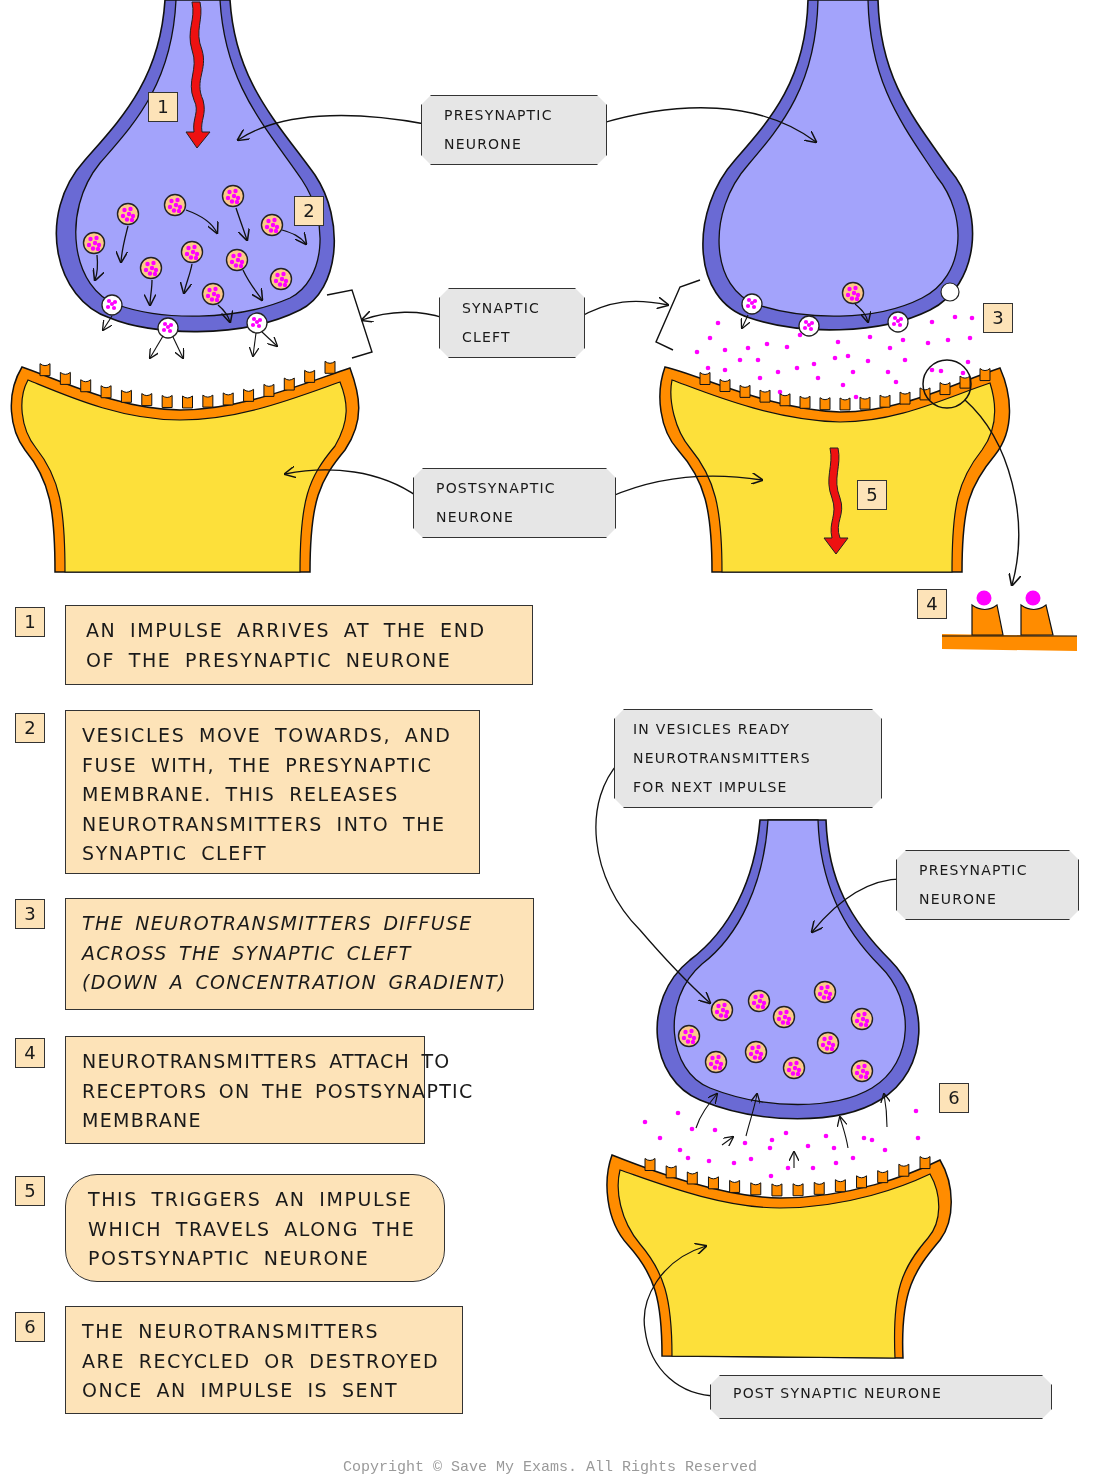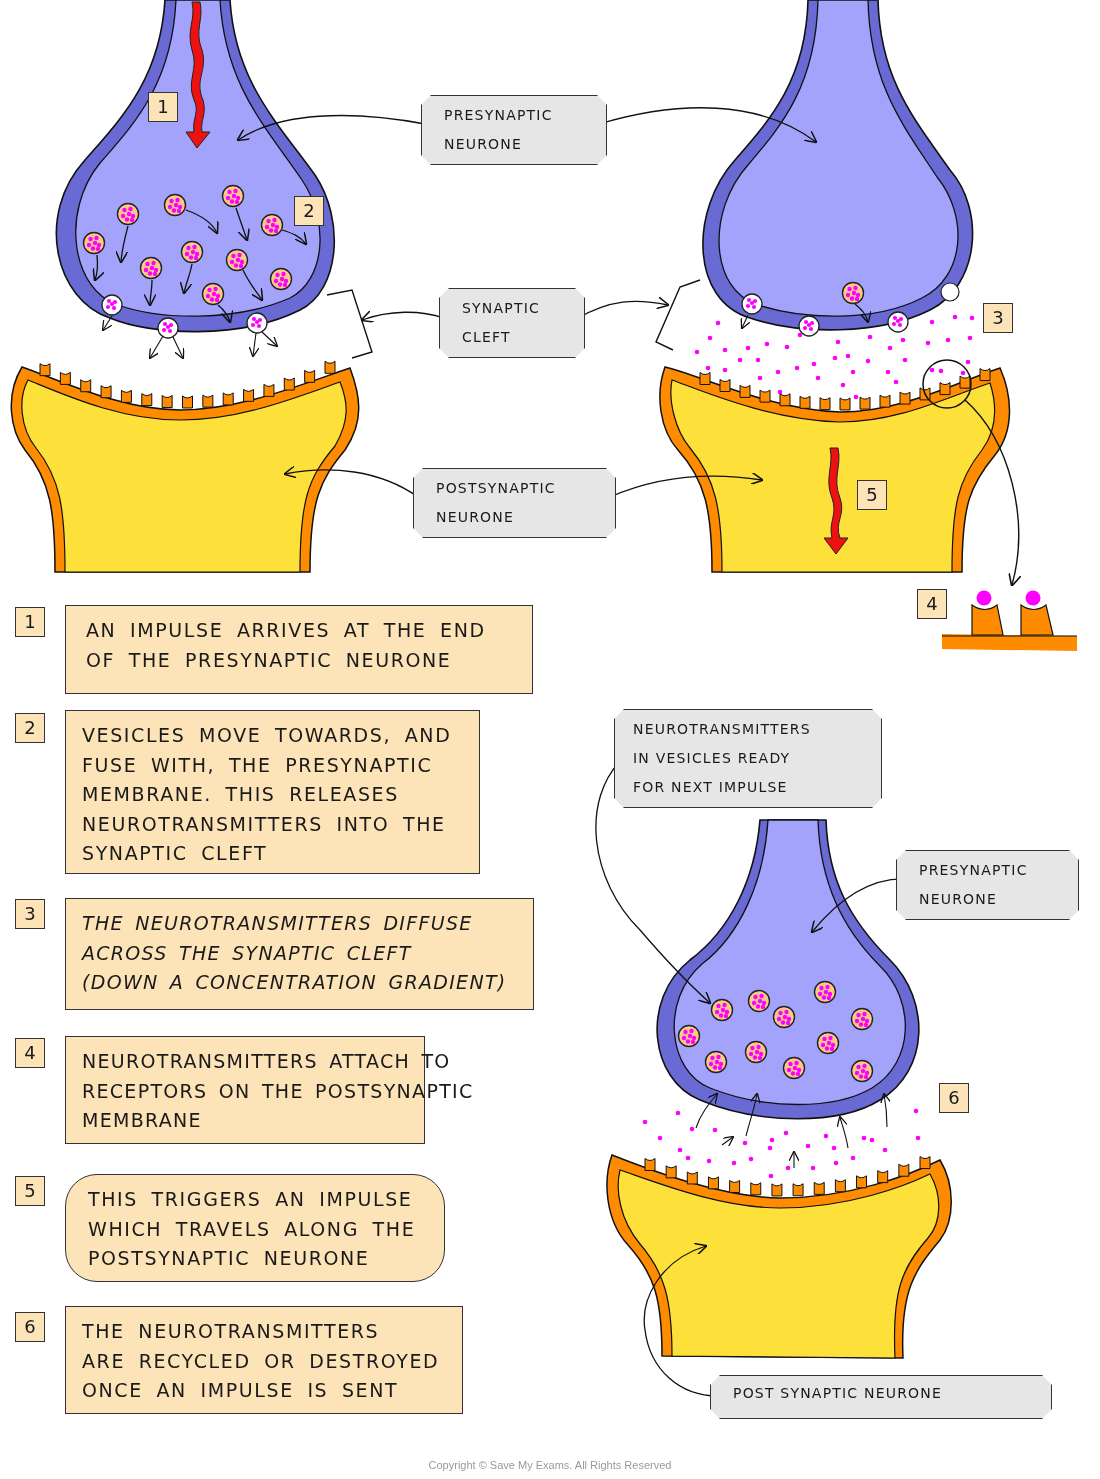--- a/index.html
+++ b/index.html
@@ -9,21 +9,21 @@
   .tag { position:absolute; background:#e6e6e6; border:1.5px solid #333;
          font-size:14px; letter-spacing:1.2px; line-height:29px; padding:5px 14px 5px 22px;
          box-sizing:border-box; clip-path: polygon(10px 0, calc(100% - 10px) 0, 100% 10px, 100% calc(100% - 10px), calc(100% - 10px) 100%, 10px 100%, 0 calc(100% - 10px), 0 10px); }
   .tag .ln { display:block; white-space:nowrap; }
   .numbox { position:absolute; width:30px; height:30px; background:#fde3b8; border:1.5px solid #333;
             box-sizing:border-box; font-size:18px; text-align:center; line-height:27px; }
   .step { position:absolute; background:#fde3b8; border:1.5px solid #333; box-sizing:border-box;
           font-size:19px; letter-spacing:1.6px; word-spacing:6px; line-height:29.5px; padding:10px 16px; }
   .step .ln { display:block; white-space:nowrap; }
   .copyright { position:absolute; left:0; width:1100px; top:1459px; text-align:center;
-               font-size:11px; color:#9a9a9a; font-family:Liberation Sans, sans-serif; }
+               font-size:15px; color:#9a9a9a; font-family:Liberation Mono, monospace; }
 </style>
 </head>
 <body>
 
 <svg class="art" width="1100" height="1479" viewBox="0 0 1100 1479">
   <defs>
     <marker id="ah" viewBox="0 0 10 10" refX="9" refY="5" markerWidth="9" markerHeight="9" orient="auto-start-reverse">
       <path d="M0,0 L10,5 L0,10" fill="none" stroke="#111" stroke-width="1.3"></path>
     </marker>
     <g id="vesicle">
@@ -304,42 +304,42 @@
 </div>
 <div class="tag" style="left:439px;top:288px;width:146px;">
   <span class="ln">SYNAPTIC</span>
   <span class="ln">CLEFT</span>
 </div>
 <div class="tag" style="left:413px;top:468px;width:203px;">
   <span class="ln">POSTSYNAPTIC</span>
   <span class="ln">NEURONE</span>
 </div>
 <div class="tag" style="left:614px;top:709px;width:268px;padding-left:18px;">
+  <span class="ln">IN  VESICLES  READY</span>
   <span class="ln">NEUROTRANSMITTERS</span>
-  <span class="ln">IN  VESICLES  READY</span>
   <span class="ln">FOR  NEXT  IMPULSE</span>
 </div>
 <div class="tag" style="left:896px;top:850px;width:183px;">
   <span class="ln">PRESYNAPTIC</span>
   <span class="ln">NEURONE</span>
 </div>
 <div class="tag" style="left:710px;top:1375px;width:342px;padding-top:3px;padding-bottom:10px;">
   <span class="ln">POST   SYNAPTIC   NEURONE</span>
 </div>
 
 <div class="numbox" style="left:148px;top:92px;">1</div>
 <div class="numbox" style="left:294px;top:196px;">2</div>
 <div class="numbox" style="left:983px;top:303px;">3</div>
 <div class="numbox" style="left:917px;top:589px;">4</div>
 <div class="numbox" style="left:857px;top:480px;">5</div>
 <div class="numbox" style="left:939px;top:1083px;">6</div>
 
 <div>
   <div class="numbox" style="left:15px;top:607px;">1</div>
-  <div class="step" style="left:65px;top:605px;width:468px;height:89px;padding-left:20px;">
+  <div class="step" style="left:65px;top:605px;width:468px;height:80px;padding-left:20px;">
     <span class="ln">AN  IMPULSE  ARRIVES  AT  THE  END</span>
     <span class="ln">OF  THE  PRESYNAPTIC  NEURONE</span>
   </div>
 
   <div class="numbox" style="left:15px;top:713px;">2</div>
   <div class="step" style="left:65px;top:710px;width:415px;height:164px;">
     <span class="ln">VESICLES  MOVE  TOWARDS,  AND</span>
     <span class="ln">FUSE  WITH, THE  PRESYNAPTIC</span>
     <span class="ln">MEMBRANE.  THIS  RELEASES</span>
     <span class="ln">NEUROTRANSMITTERS  INTO  THE</span>

